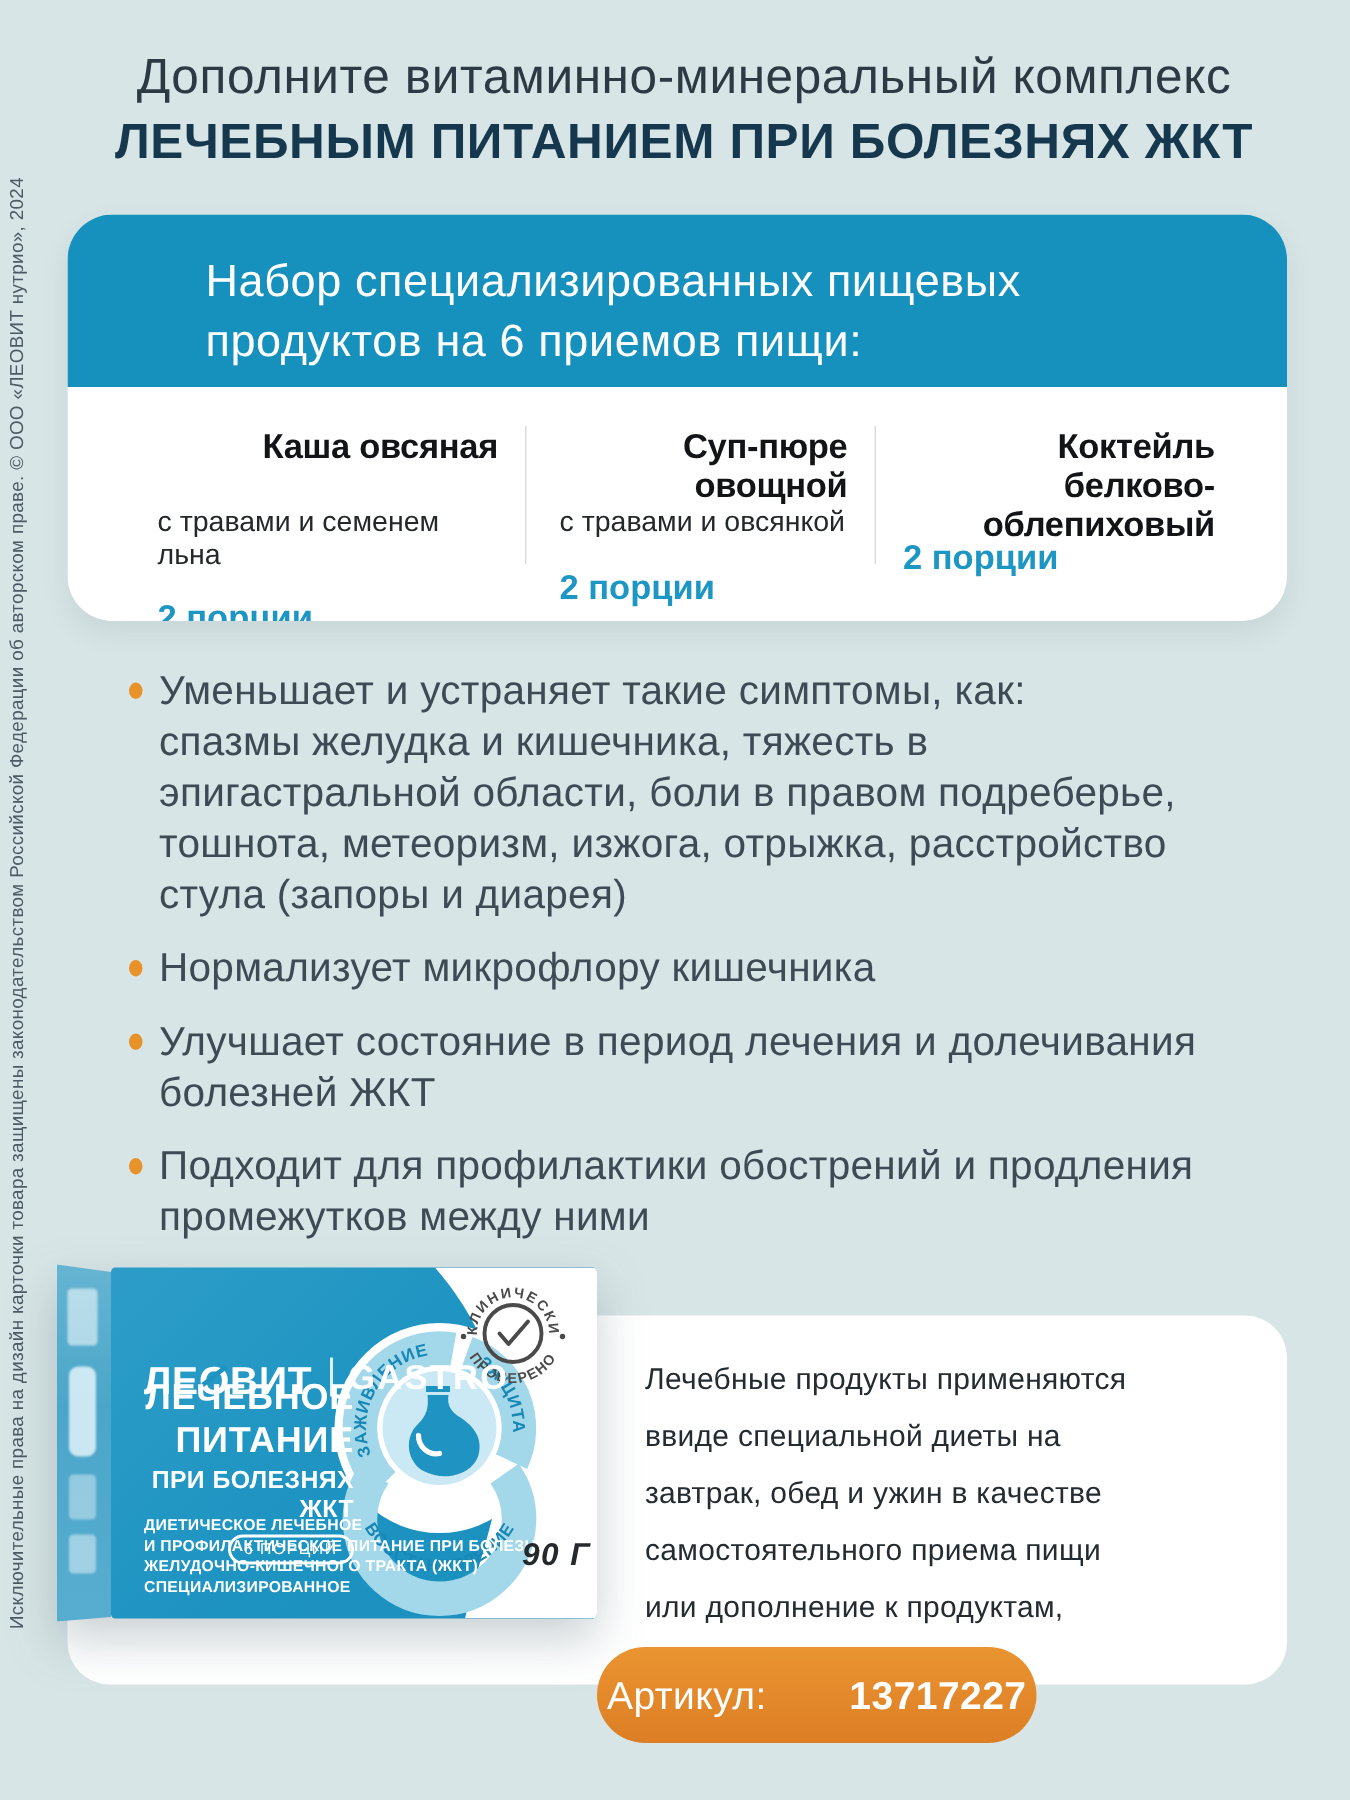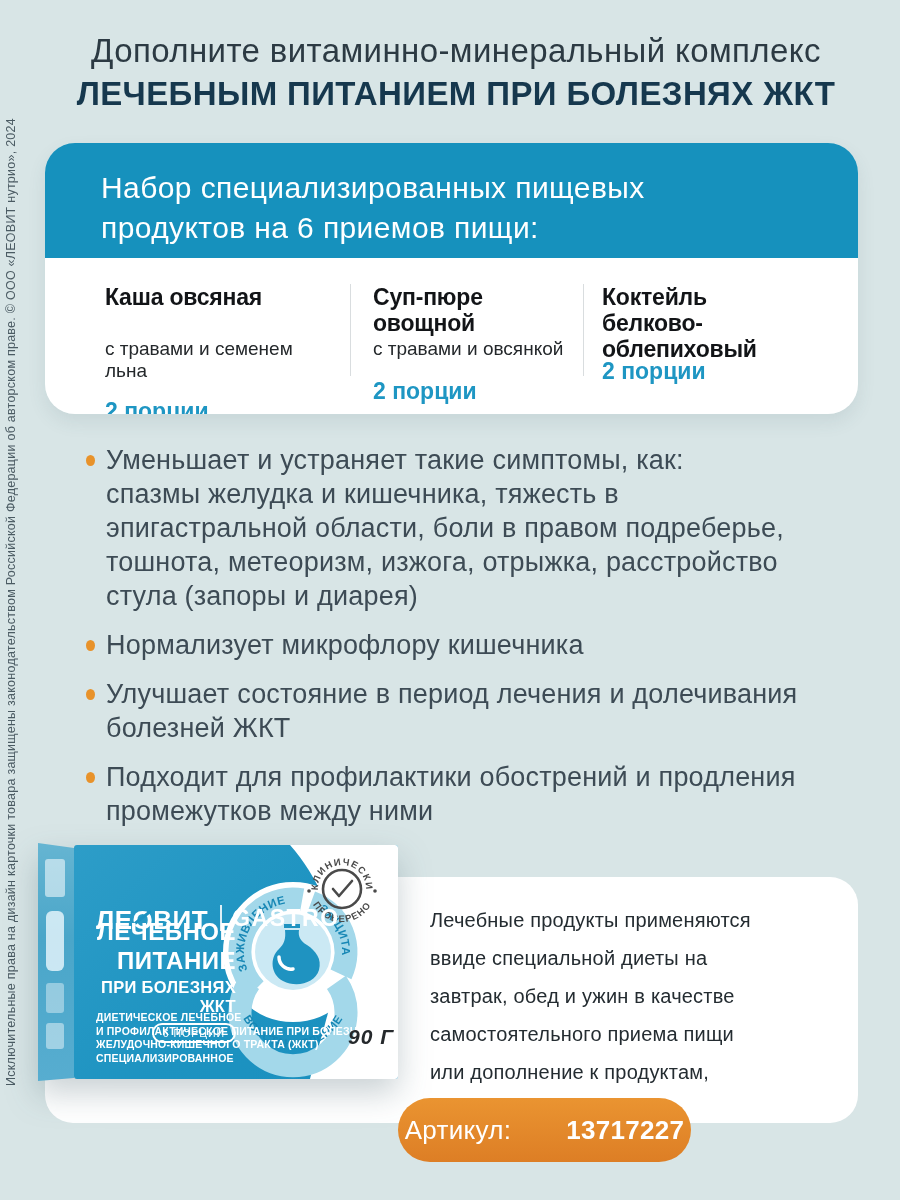--- a/index.html
+++ b/index.html
@@ -14,27 +14,27 @@
   }
 
   
   .header{position:absolute;top:30px;left:0;right:0;text-align:center;padding-left:12px;}
   .header .line1{font-size:33px;color:#2c3a43;letter-spacing:.4px;line-height:42px;font-weight:400;}
   .header .line2{font-size:33px;color:#16384e;letter-spacing:.4px;line-height:44px;font-weight:700;}
 
   
   .set-card{position:absolute;left:45px;top:143px;width:813px;height:271px;border-radius:30px;overflow:hidden;box-shadow:0 8px 18px rgba(60,90,100,.10);}
   .card-blue{height:115px;background:#1691bd;color:#fff;}
-  .card-blue .heading{padding:25px 40px 0 56px;font-size:30px;line-height:40px;letter-spacing:.4px;white-space:pre-line;}
+  .card-blue .heading{padding:25px 40px 0 56px;font-size:30px;line-height:40px;letter-spacing:.4px;white-space:pre-line;margin-left:36px;}
   .card-white{height:156px;background:#ffffff;display:grid;grid-template-columns:245px 1px 232px 1px 1fr;padding:26px 30px 0 60px;box-sizing:border-box;}
   .divider{width:1px;height:92px;background:#d9dddf;}
   .col{padding-right:18px;}
   .col.c2{padding-left:22px;}
   .col.c3{padding-left:18px;}
-  .col .title{font-size:23px;font-weight:700;color:#121417;letter-spacing:-.2px;line-height:26px;white-space:pre-line;min-height:52px;}
+  .col .title{font-size:23px;font-weight:700;color:#121417;letter-spacing:-.2px;line-height:26px;white-space:pre-line;min-height:52px;text-align:right;}
   .col .subtitle{font-size:19px;color:#24282b;margin-top:2px;}
   .col.c1 .subtitle,.col.c2 .subtitle{min-height:24px;}
   .col .portions{font-size:23px;font-weight:700;color:#1e96c3;margin-top:16px;}
   .col.c3 .portions{margin-top:-6px;}
 
   
   .benefits{position:absolute;left:86px;top:443px;width:760px;list-style:none;margin:0;padding:0;}
   .benefits li{display:flex;margin-bottom:15px;}
   .bullet-dot{flex:0 0 9px;width:9px;height:11px;border-radius:50%;background:#e8922a;margin:12px 11px 0 0;}
   .benefit-text{font-size:27px;line-height:34px;color:#3d4b55;letter-spacing:.2px;white-space:pre-line;}

